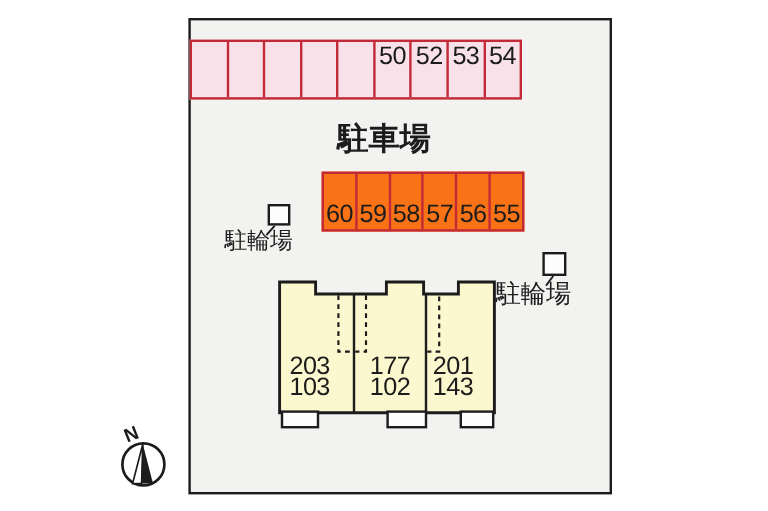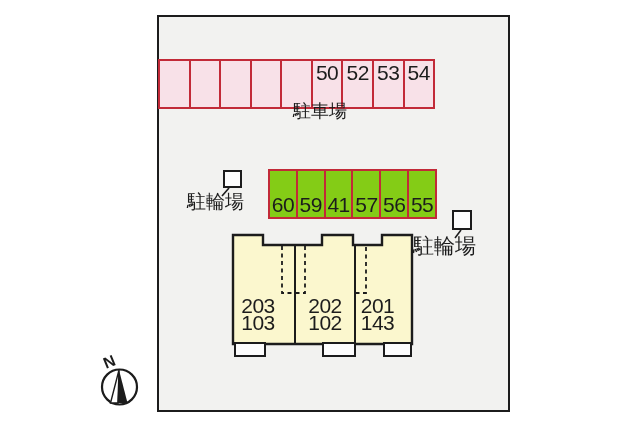--- a/index.html
+++ b/index.html
@@ -8,36 +8,36 @@
     font-family:"Liberation Sans","DejaVu Sans",sans-serif;color:#1c1c1c;
   }
   .abs{position:absolute;}
   
   #site-boundary{
     left:157px;top:15px;width:353px;height:397px;
     background:#f2f2f0;border:2px solid #1c1c1c;box-sizing:border-box;
   }
   
   .parking-row{
-    display:flex;box-sizing:border-box;z-index:3;margin-top:26px;
+    display:flex;box-sizing:border-box;z-index:3;
   }
   #parking-row-top{left:158px;top:33px;width:277px;height:50px;}
   #parking-row-mid{left:268px;top:143px;width:169px;height:50px;}
   .pcell{
     flex:1 1 0;box-sizing:border-box;display:flex;justify-content:center;
     font-size:21px;line-height:1;letter-spacing:-0.5px;
   }
   .pcell span{display:block;}
   #parking-row-top .pcell{align-items:flex-start;}
   #parking-row-top .pcell span{margin-top:1px;}
   #parking-row-mid .pcell{align-items:flex-end;}
   #parking-row-mid .pcell span{margin-bottom:2px;}
   
   .jp-label{white-space:nowrap;z-index:4;line-height:1;}
-  #parking-lot-label{left:262px;top:102px;width:116px;text-align:center;font-size:18px;}
+  #parking-lot-label{left:262px;top:102px;width:116px;text-align:center;font-size:26px;font-weight:bold;}
   #bicycle-left-label{left:187px;top:192px;font-size:19px;}
   #bicycle-right-label{left:413px;top:235px;font-size:21px;}
   
   .bike-square{background:#fdfdfd;border:2px solid #1c1c1c;box-sizing:border-box;z-index:3;}
   #bicycle-left-square{left:223px;top:170px;width:19px;height:18px;}
   #bicycle-right-square{left:452px;top:210px;width:20px;height:20px;}
   
   .unit-label{
     z-index:4;text-align:center;font-size:21px;line-height:17px;letter-spacing:-0.5px;
   }
@@ -103,29 +103,29 @@
         <span>52</span>
       </div>
     <div class="pcell" style="border-right:2px solid #c22a38;">
         <span>53</span>
       </div>
     <div class="pcell">
         <span>54</span>
       </div>
   </div>
 
-  <div id="parking-row-mid" class="abs parking-row" style="border:2px solid #c22a38;background:#84cc16;">
+  <div id="parking-row-mid" class="abs parking-row" style="border:2px solid #c22a38;background:#f97316;">
     <div class="pcell" style="border-right:2px solid #c22a38;">
         <span>60</span>
       </div>
     <div class="pcell" style="border-right:2px solid #c22a38;">
         <span>59</span>
       </div>
     <div class="pcell" style="border-right:2px solid #c22a38;">
-        <span>41</span>
+        <span>58</span>
       </div>
     <div class="pcell" style="border-right:2px solid #c22a38;align-items:flex-end;">
         <span>57</span>
       </div>
     <div class="pcell" style="border-right:2px solid #c22a38;">
         <span>56</span>
       </div>
     <div class="pcell">
         <span>55</span>
       </div>
@@ -137,21 +137,21 @@
   <div id="bicycle-left-label" class="abs jp-label">駐輪場</div>
 
   <div id="bicycle-right-square" class="abs bike-square"></div>
   <div id="bicycle-right-label" class="abs jp-label">駐輪場</div>
 
   <div id="unit-label-203" class="abs unit-label">
     <div>203</div>
     <div>103</div>
   </div>
   <div id="unit-label-202" class="abs unit-label">
-    <div>202</div>
+    <div>177</div>
     <div>102</div>
   </div>
   <div id="unit-label-201" class="abs unit-label">
     <div>201</div>
     <div>143</div>
   </div>
 
 </div>
 
 </body></html>

